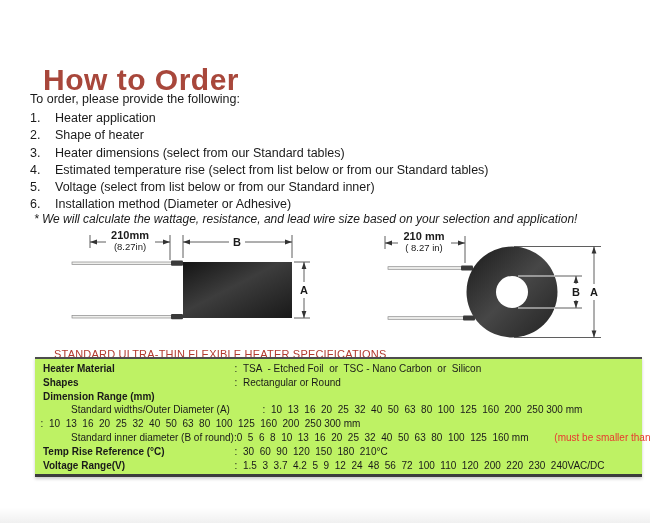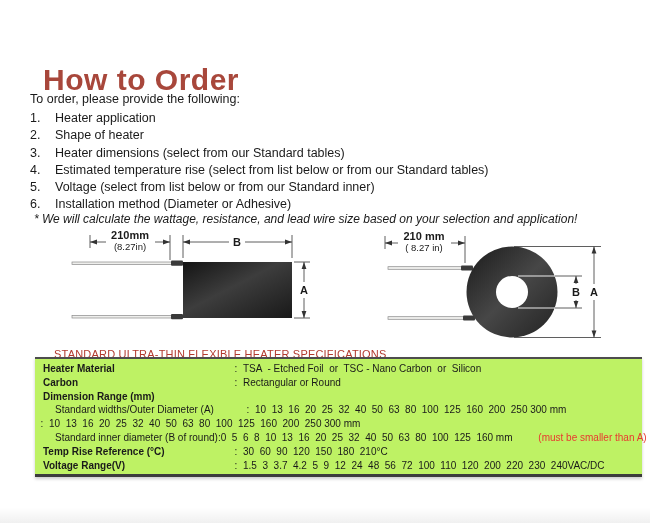--- a/index.html
+++ b/index.html
@@ -39,21 +39,21 @@
   .spec-table {
     left:35px; top:357px; width:607px;
     background:#bef264;
     border-top:2px solid #4d4d4d;
     border-bottom:3px solid #3c3c3c;
     padding:3px 0 2px 0;
     box-shadow:0 2px 3px rgba(0,0,0,0.2);
   }
   .srow { display:flex; height:13.8px; line-height:13.8px; font-size:10px; }
   .slabel { width:186px; padding-left:8px; font-weight:bold; white-space:nowrap; }
-  .slabel.indent { padding-left:20px; font-weight:normal; }
+  .slabel.indent { padding-left:36px; font-weight:normal; }
   .scolon { width:14px; text-align:center; }
   .sval  { flex:1; white-space:pre; }
   .red-note { color:#e8392f; white-space:pre;padding-left:23px; }
 
   .bottom-shade {
     left:0; bottom:0; width:650px; height:16px;
     background:linear-gradient(to bottom, rgba(0,0,0,0), rgba(0,0,0,0.06));
   }
 </style>
 </head>
@@ -195,21 +195,21 @@
 
 <h2 class="abs spec-heading">STANDARD ULTRA-THIN FLEXIBLE HEATER SPECIFICATIONS</h2>
 
 <div class="abs spec-table">
   <div class="srow">
     <span class="slabel">Heater Material</span>
     <span class="scolon">:</span>
     <span class="sval">TSA  - Etched Foil  or  TSC - Nano Carbon  or  Silicon</span>
   </div>
   <div class="srow">
-    <span class="slabel">Carbon</span>
+    <span class="slabel">Shapes</span>
     <span class="scolon">:</span>
     <span class="sval">Rectangular or Round</span>
   </div>
   <div class="srow">
     <span class="slabel">Dimension Range (mm)</span>
     <span class="scolon"></span>
     <span class="sval"></span>
   </div>
   <div class="srow">
     <span class="slabel indent">Standard widths/Outer Diameter (A)</span>

